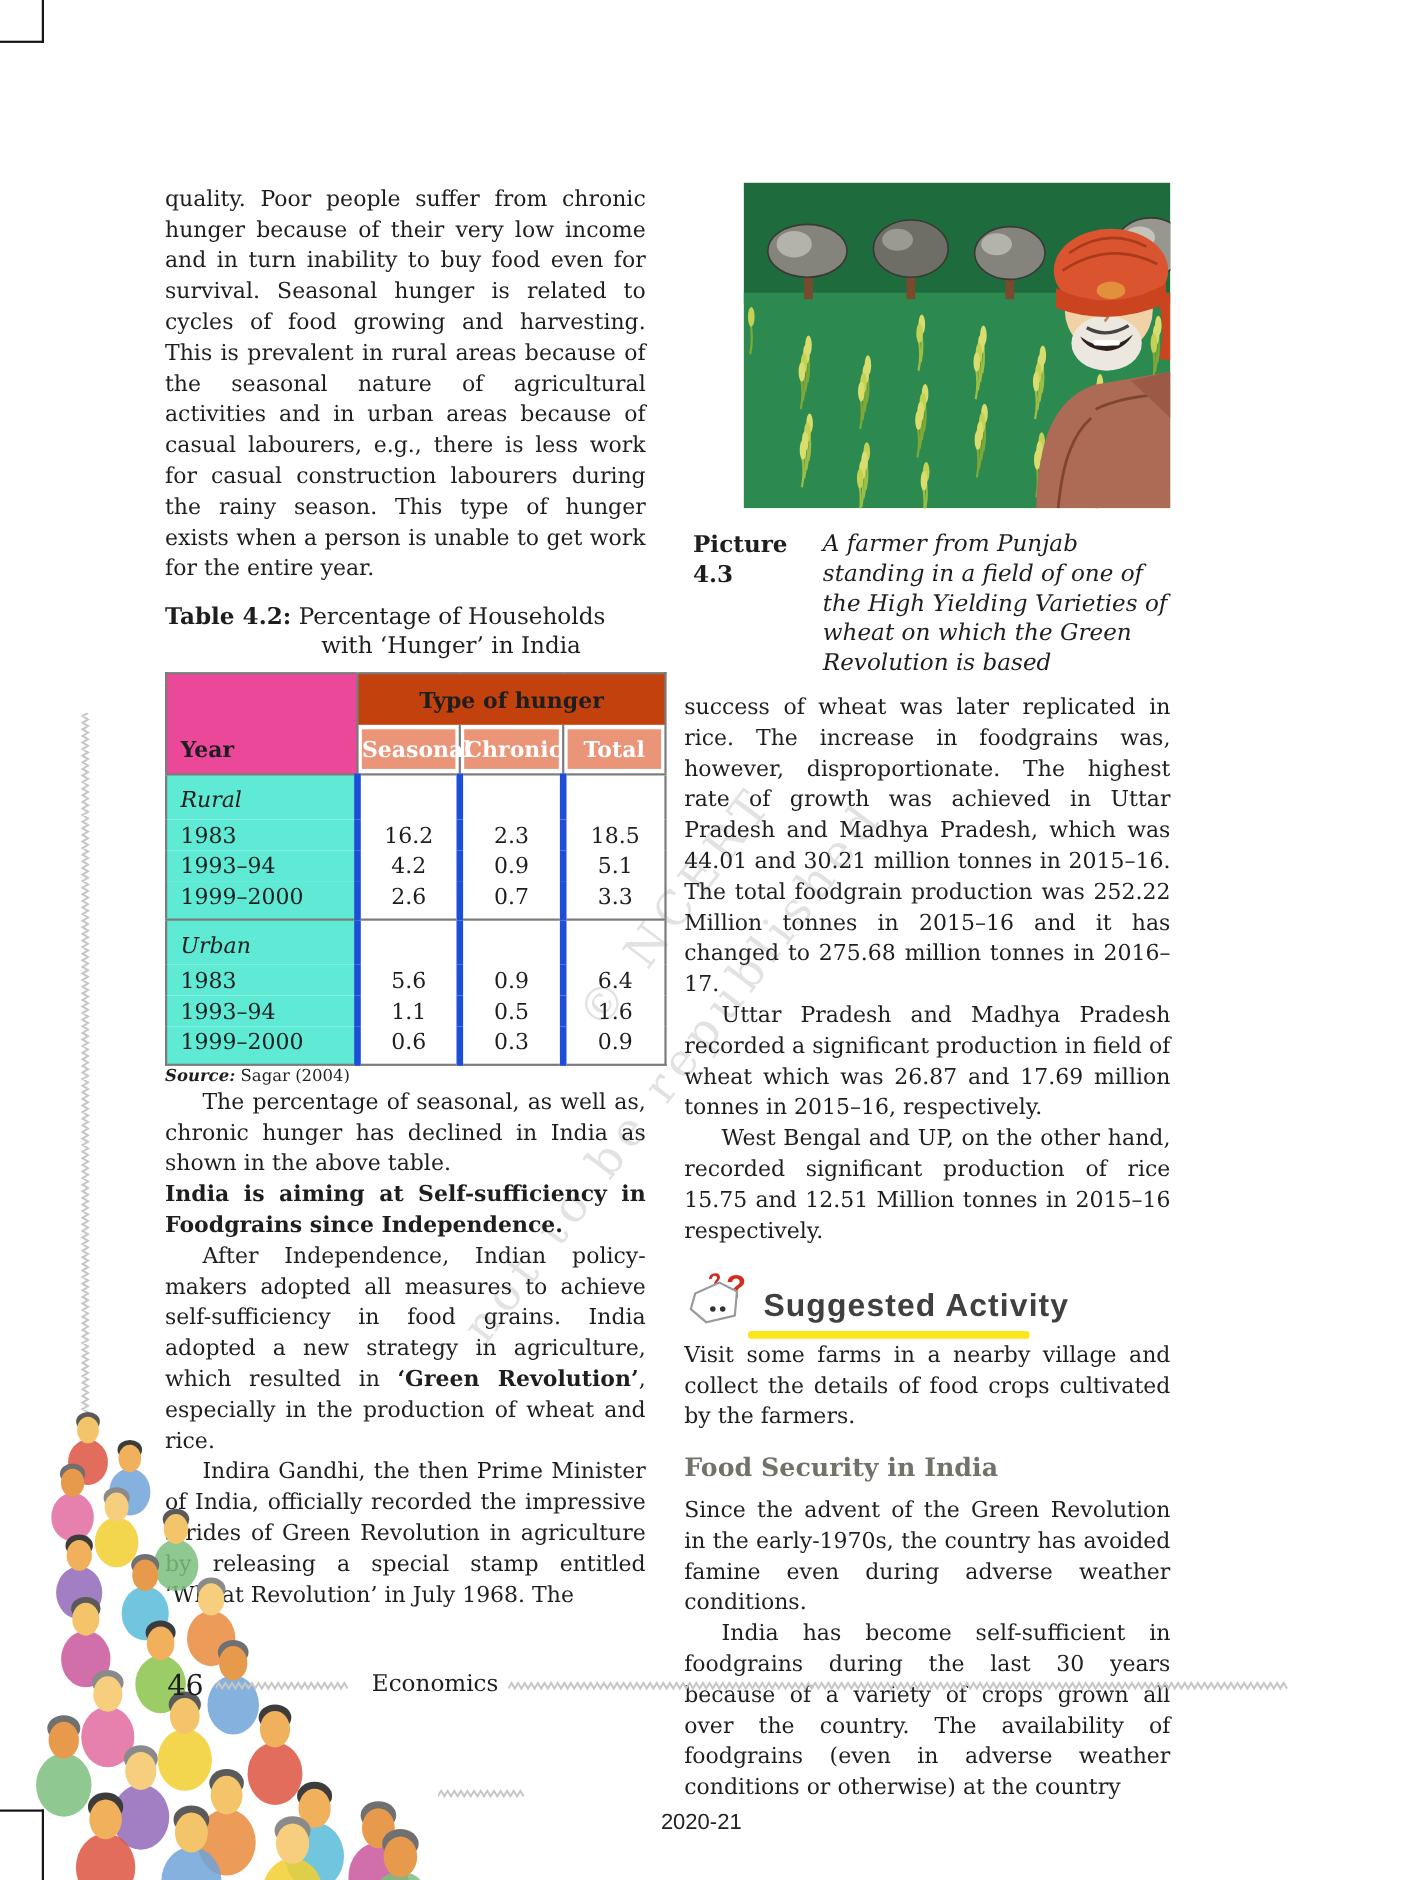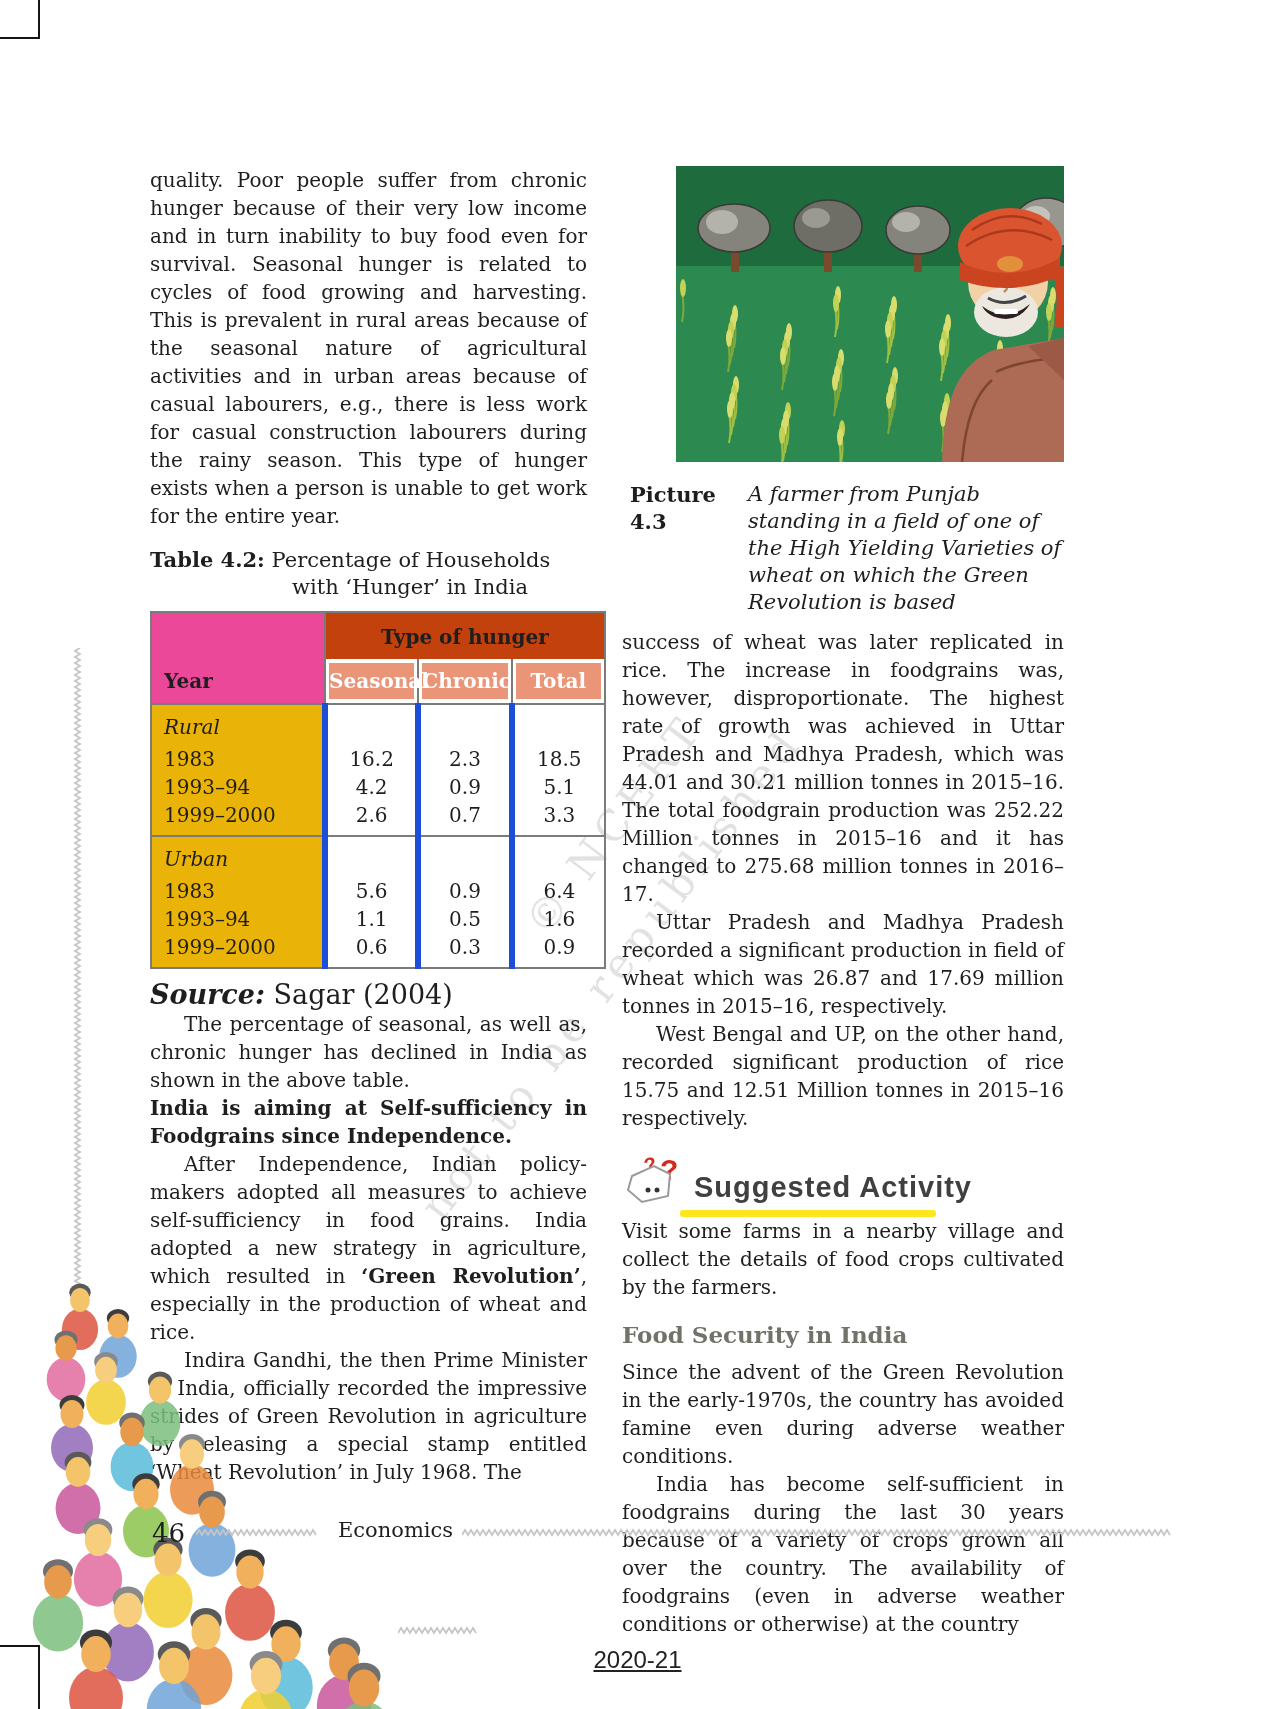--- a/index.html
+++ b/index.html
@@ -34,25 +34,25 @@
   table.hunger{border-collapse:collapse;width:456px;border:2px solid #7b7b7b;table-layout:fixed;}
   table.hunger td{font-size:20px;}
   td.yhead{background:#ec4899;vertical-align:bottom;font-weight:bold;font-size:21px;
            padding:8px 10px 10px 12px;width:150px;}
   td.ghead{background:#c2410c;text-align:center;font-weight:bold;font-size:21px;
            padding:12px 0 10px 0;border-left:2px solid #7b7b7b;}
   td.hcol{background:#ffffff;padding:4px 3px;border-left:2px solid #7b7b7b;}
   td.hcol .salmon{background:#EA9478;color:#ffffff;font-weight:bold;font-size:20px;
                   text-align:center;padding:6px 0;}
   tbody.sec{border-top:2px solid #7b7b7b;}
-  td.ycell{background:#eab308;padding:2px 10px 2px 12px;}
+  td.ycell{background:#5eead4;padding:2px 10px 2px 12px;}
   td.ycell.lbl{font-style:italic;padding-top:10px;padding-bottom:6px;}
   td.val{text-align:center;border-left:6px solid #1d4ed8;padding:2px 4px;}
   tr.last td{padding-bottom:8px;}
-  .source-line{font-size:27px;margin-top:10px;}
+  .source-line{font-size:15px;}
   .source-line .src{font-weight:bold;font-style:italic;}
 
   .gap22{margin-top:22px;}
   .bold-par{font-weight:bold;}
 
   
   .pic{margin-left:54px;width:388px;height:296px;}
   .pic svg{display:block;}
   .caption{display:flex;margin-top:19px;margin-left:8px;}
   .cap-label{font-weight:bold;font-size:21px;line-height:27px;width:118px;flex:none;}
@@ -66,21 +66,21 @@
   .yellow-bar{height:7px;background:#FFE61C;width:256px;margin:2px 0 0 58px;border-radius:3px;}
   .activity-text{margin-top:12px;}
 
   h3.fsi{font-size:23px;font-weight:bold;color:#72726a;margin:20px 0 10px 0;
          font-family:"DejaVu Serif",serif;}
 
   
   .pg-num{position:absolute;left:152px;top:1518px;font-size:26px;}
   .pg-subj{position:absolute;left:338px;top:1518px;font-size:21px;}
   .year-label{position:absolute;left:0;top:1646px;width:1275px;text-align:center;
-              font-family:"Liberation Sans",sans-serif;font-size:24px;color:#222;text-decoration:underline;}
+              font-family:"Liberation Sans",sans-serif;font-size:20px;color:#222;}
   .zigwrap{position:absolute;}
 </style>
 </head>
 <body>
 
 <div class="mark-tl"></div>
 <div class="mark-bl"></div>
 
 <div class="wm wm1">© NCERT</div>
 <div class="wm wm2">not to be republished</div>

